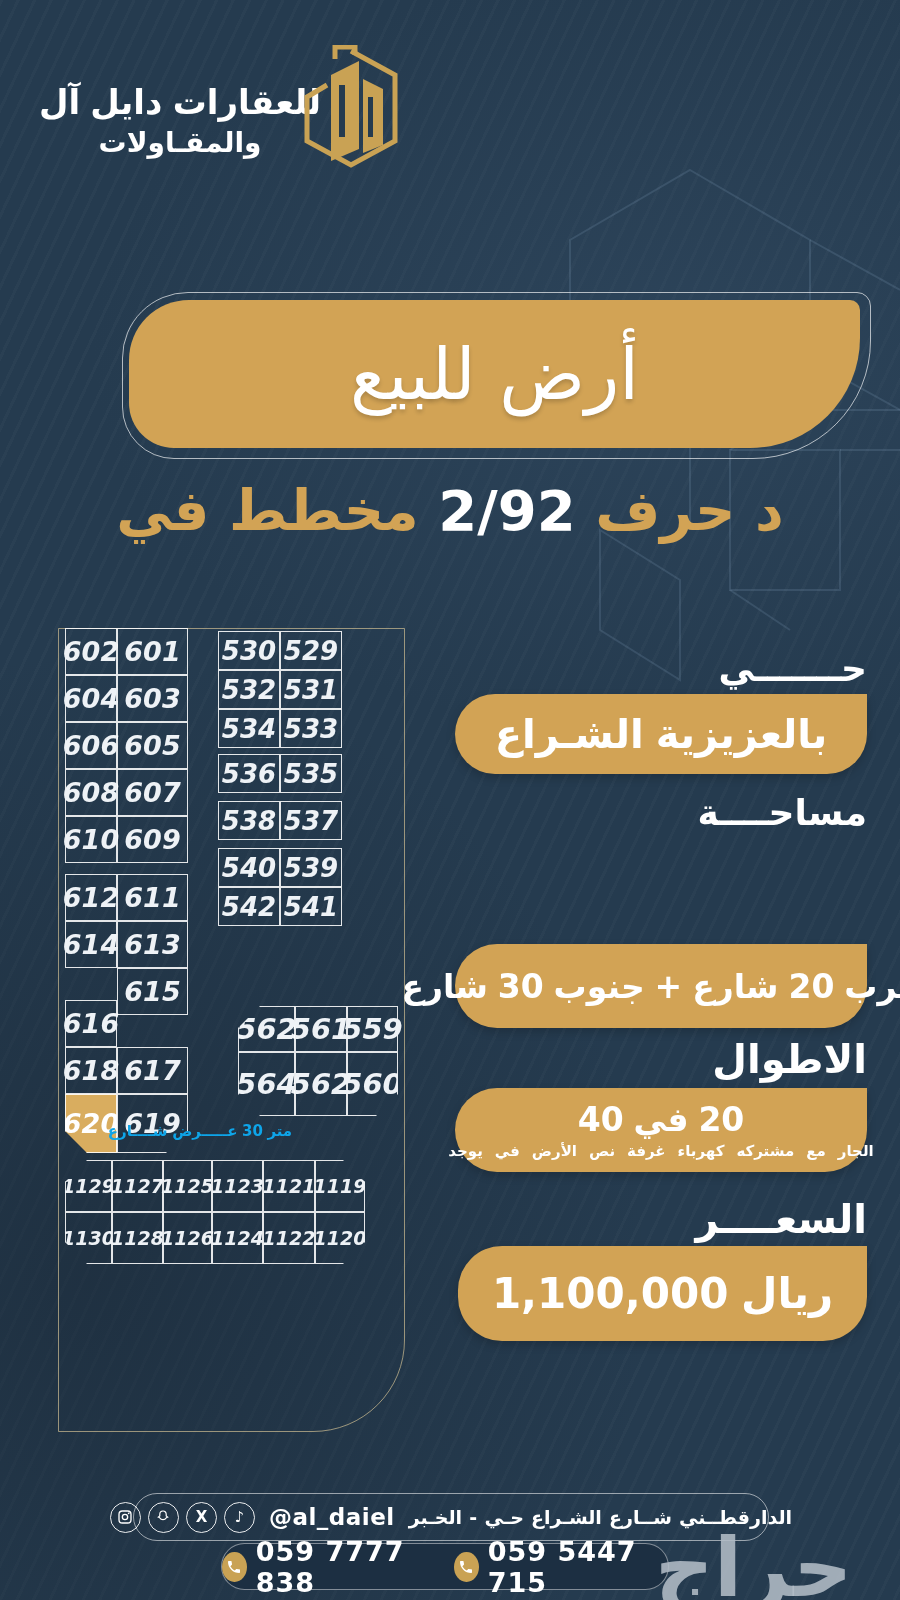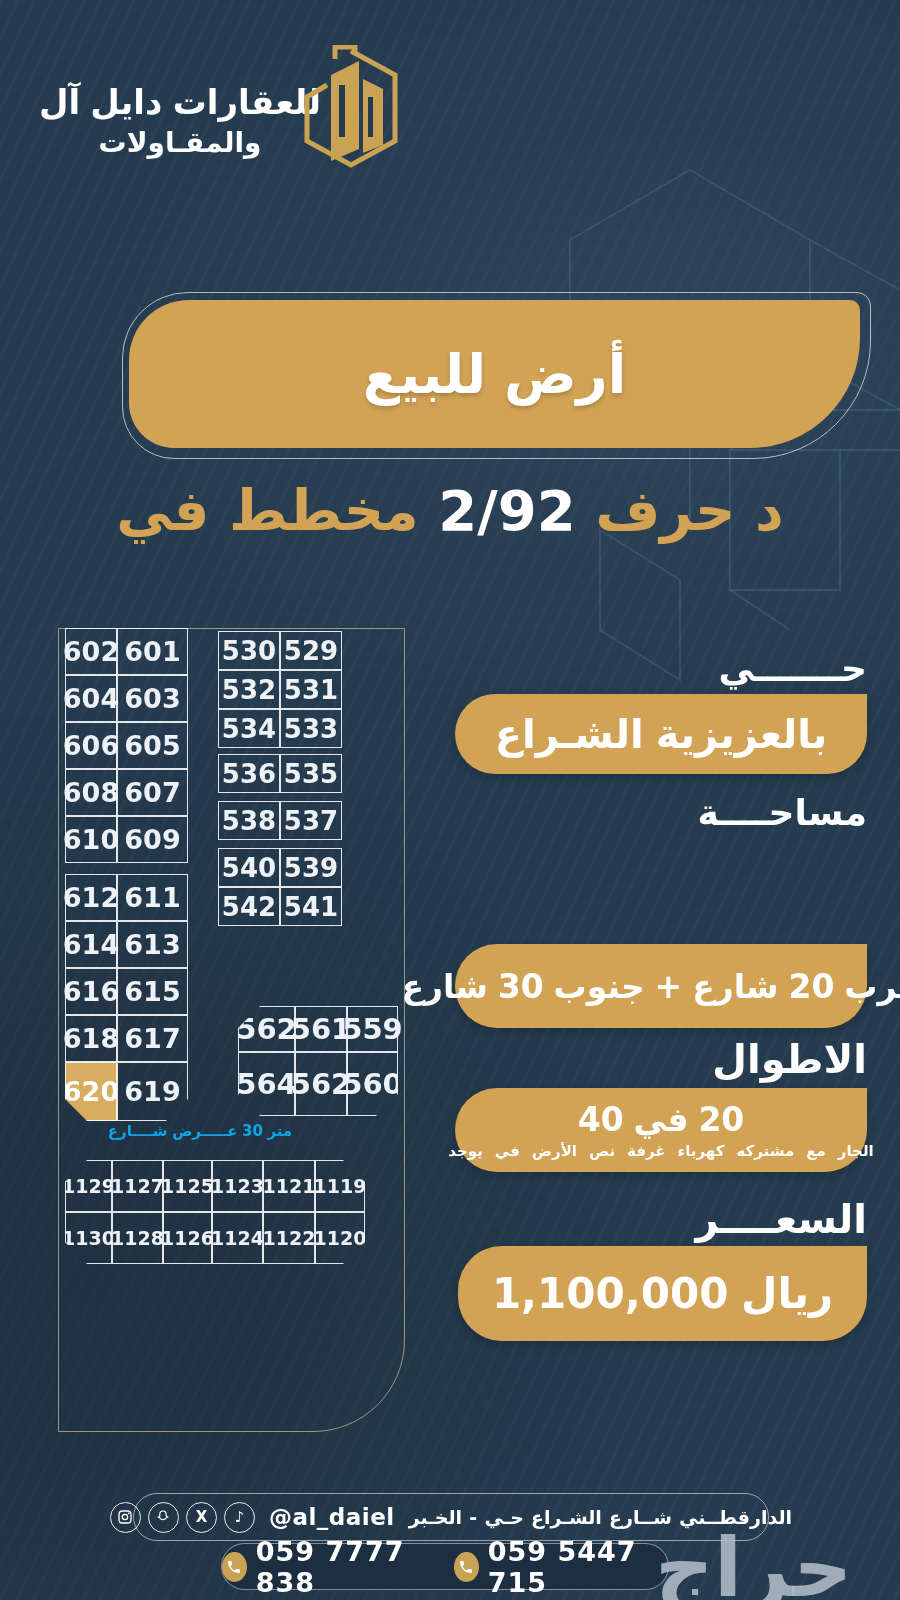--- a/index.html
+++ b/index.html
@@ -22,34 +22,34 @@
   .logo-text{left:55px;top:82px;width:250px;text-align:center;font-weight:bold;}
   .logo-line1{font-size:34px;letter-spacing:0;}
   .logo-line2{font-size:28px;margin-top:4px;}
   .logo-mark{left:297px;top:45px;}
 
   
   .banner-echo{left:122px;top:292px;width:747px;height:165px;
     border:1.5px solid rgba(255,255,255,.65);border-radius:66px 14px 118px 52px;}
   .banner{left:129px;top:300px;width:731px;height:148px;background:#d2a355;
     border-radius:60px 10px 110px 45px;display:flex;align-items:center;justify-content:center;}
-  .banner .title{font-size:54px;font-weight:bold;gap:.33em;text-shadow:0 3px 4px rgba(0,0,0,.18);}
+  .banner .title{font-size:71px;font-weight:normal;gap:.33em;text-shadow:0 3px 4px rgba(0,0,0,.18);}
 
   .subtitle{left:40px;top:478px;width:820px;height:100px;display:flex;direction:ltr;
     justify-content:center;align-items:baseline;gap:.35em;font-size:56px;font-weight:bold;}
   .subtitle .g{color:#d2a355;}
   .subtitle .n{color:#ffffff;}
   .subtitle span{direction:rtl;unicode-bidi:isolate;}
 
   
   .map-frame{left:58px;top:628px;width:345px;height:802px;
     border:1.5px solid rgba(196,182,142,.75);border-radius:0 0 92px 0;}
   .grid{position:absolute;display:grid;}
   .cell{border:1px solid rgba(255,255,255,.88);display:flex;align-items:center;justify-content:center;
-    font-weight:bold;color:#eef2f6;}
+    font-weight:bold;color:#eef2f6;font-style:italic;}
   .b-a1 .cell,.b-a2 .cell{font-size:27px;}
   .b-b1 .cell,.b-b2 .cell,.b-b3 .cell,.b-b4 .cell,.b-b5 .cell{font-size:26px;}
   .b-c .cell{font-size:29px;}
   .b-d .cell{font-size:19px;}
   .cell.gold{background:#d9ad5f;color:#fff;}
   .ch-bl{clip-path:polygon(0 0,100% 0,100% 100%,22px 100%,0 calc(100% - 22px));}
   .ch-br{clip-path:polygon(0 0,100% 0,100% calc(100% - 22px),calc(100% - 22px) 100%,0 100%);}
   .ch-tl{clip-path:polygon(22px 0,100% 0,100% 100%,0 100%,0 22px);}
   .ch-tr{clip-path:polygon(0 0,calc(100% - 22px) 0,100% 22px,100% 100%,0 100%);}
   .street-label{left:70px;top:1122px;width:260px;font-size:15px;color:#0ea5e9;font-weight:bold;}
@@ -145,21 +145,21 @@
       <div class="cell" style="height: 45px;">608</div>
       <div class="cell" style="height: 45px;">607</div>
       <div class="cell" style="height: 45px;">610</div>
       <div class="cell" style="height: 45px;">609</div>
     </div>
   <div class="grid b-a2" style="left: 65px; top: 874px; grid-template-columns: 52px 71px;">
       <div class="cell" style="height: 45px;">612</div>
       <div class="cell" style="height: 45px;">611</div>
       <div class="cell" style="height: 45px;">614</div>
       <div class="cell" style="height: 45px;">613</div>
-      <div class="cell" style="height: 45px;">616</div>
+      <div class="cell" style="height: 45px; margin-top: 32px;">616</div>
       <div class="cell" style="height: 45px;">615</div>
       <div class="cell" style="height: 45px;">618</div>
       <div class="cell" style="height: 45px;">617</div>
       <div class="cell gold ch-bl" style="height: 57px;">620</div>
       <div class="cell ch-br" style="height: 57px;">619</div>
     </div>
   <div class="grid b-b1" style="left: 218px; top: 631px; grid-template-columns: 62px 62px;">
       <div class="cell" style="height: 37px;">530</div>
       <div class="cell" style="height: 37px;">529</div>
       <div class="cell" style="height: 37px;">532</div>

